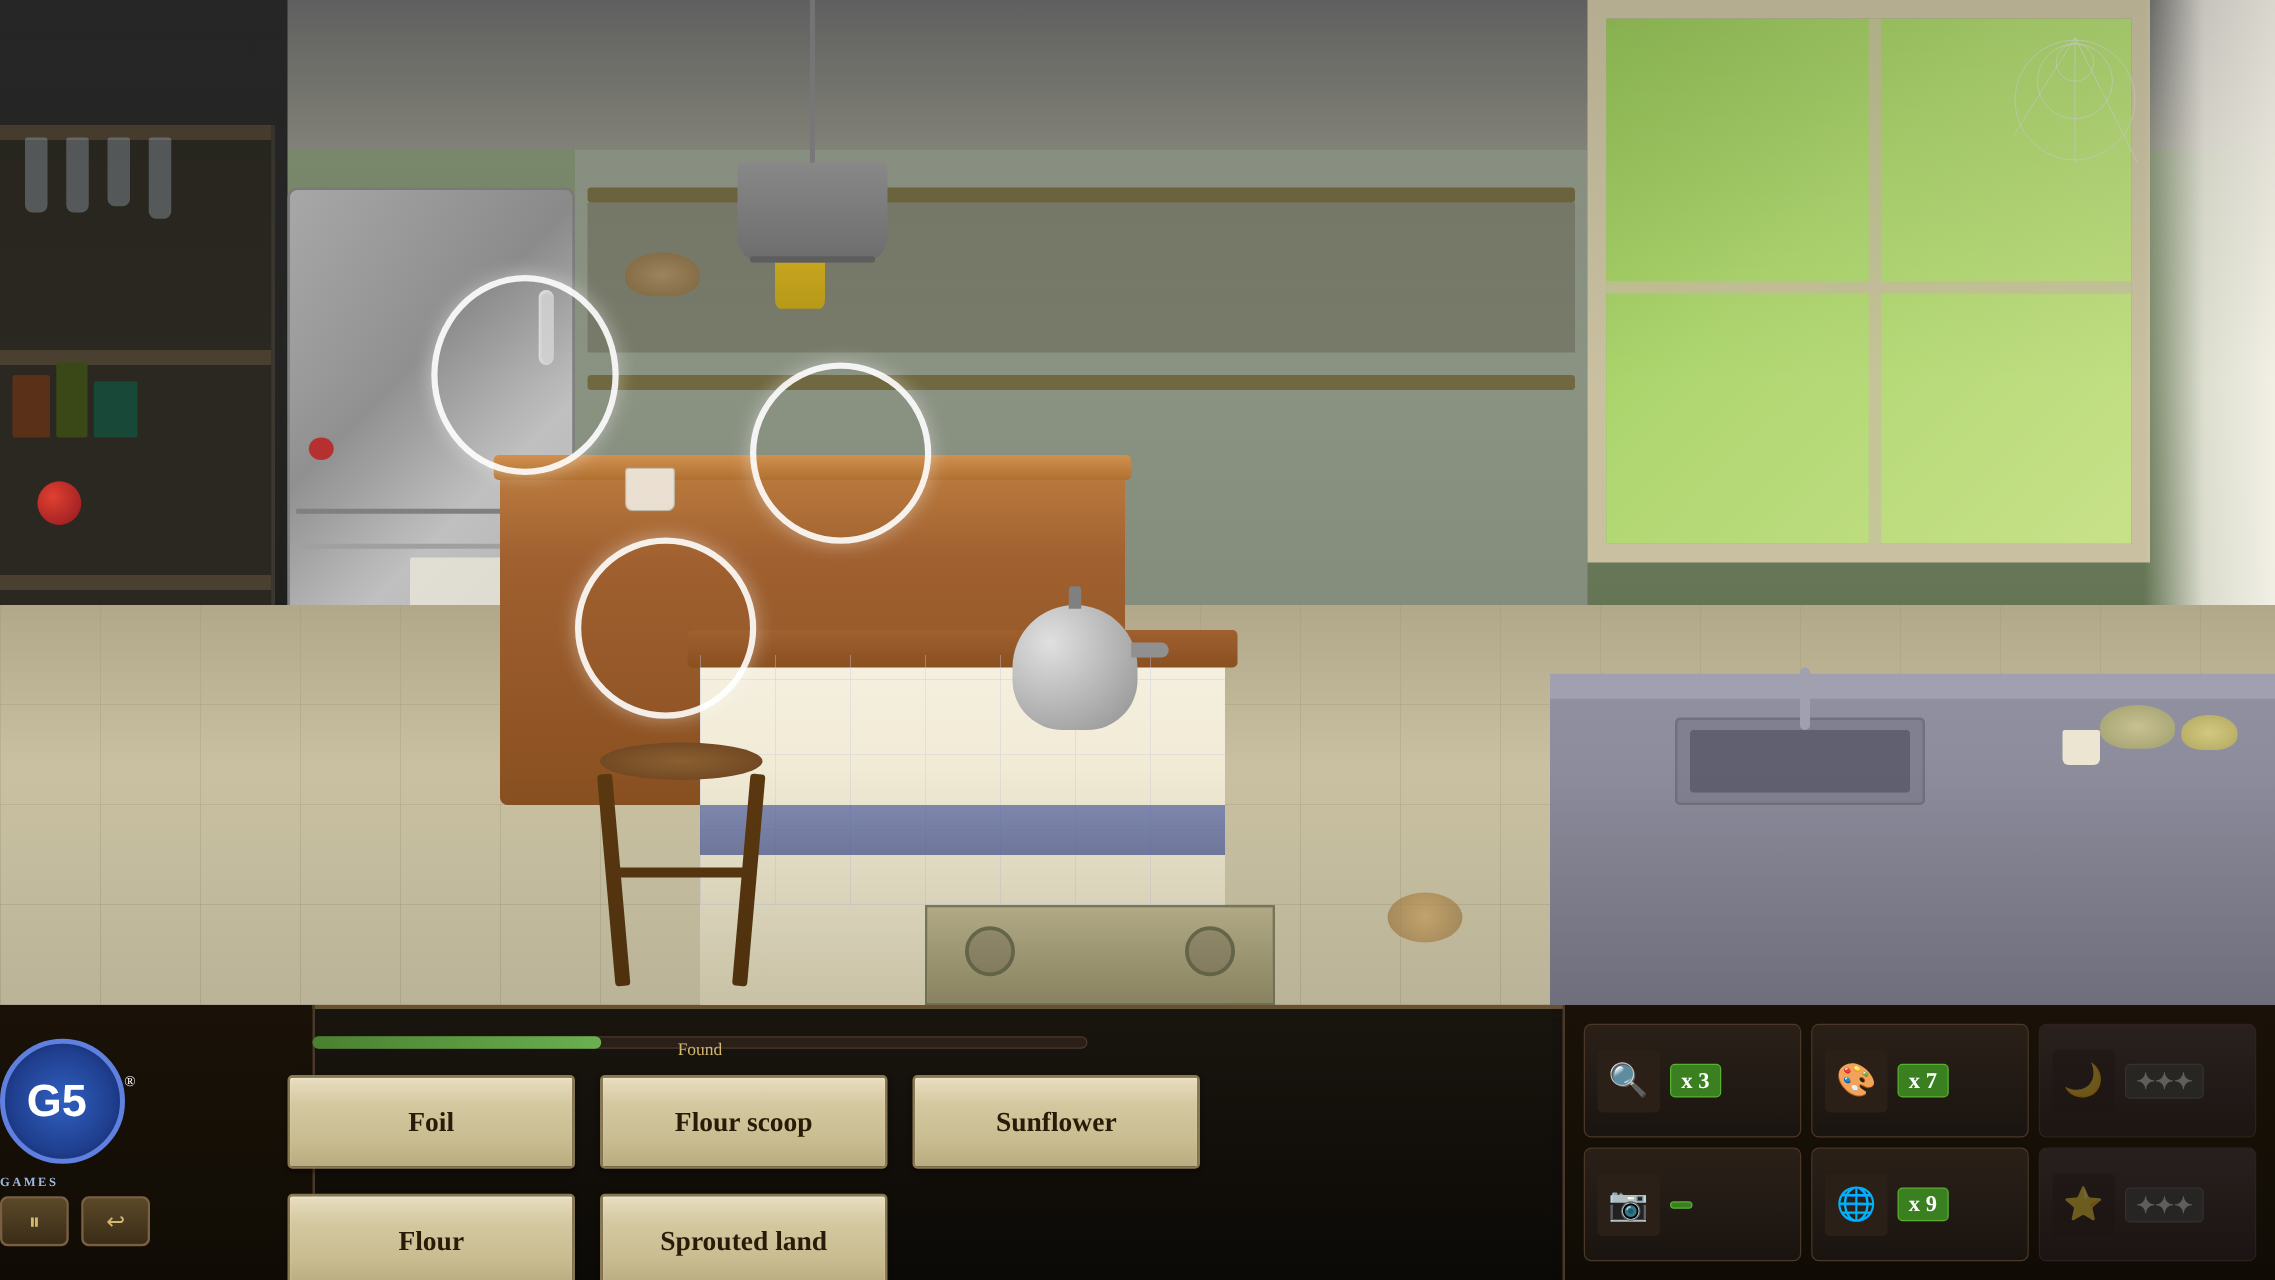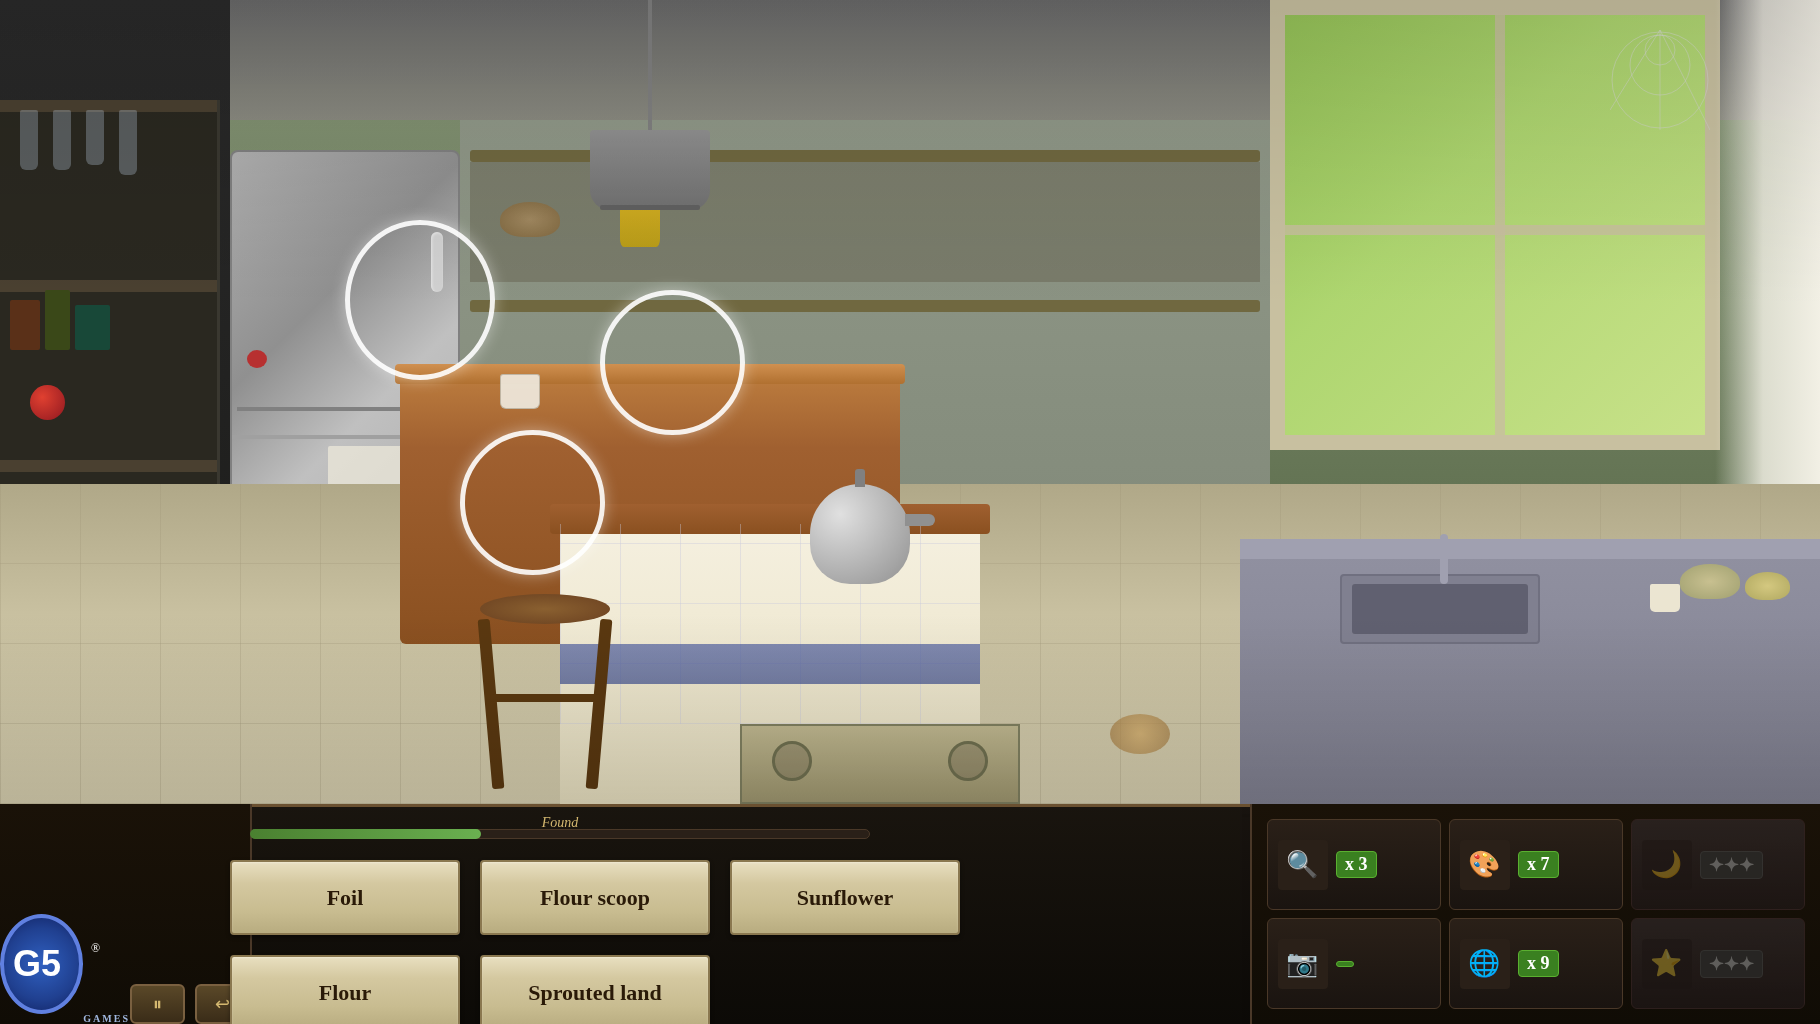--- a/index.html
+++ b/index.html
@@ -296,26 +296,25 @@
       left: 230px;
       right: 930px;
       height: 35px;
       display: flex;
       align-items: center;
       justify-content: center;
     }
 
     .found-label {
       position: absolute;
-      top: 8px;
+      top: 26px;
       left: 50%;
       transform: translateX(-50%);
       color: #d4b870;
       font-size: 14px;
-      font-style: italic;
       z-index: 2;
     }
 
     .found-bar-bg {
       position: absolute;
       top: 22px;
       left: 20px; right: 20px;
       height: 10px;
       background: #2a2018;
       border: 1px solid #4a3828;
@@ -359,21 +358,22 @@
     }
 
     
     .left-controls {
       position: absolute;
       bottom: 0;
       left: 0;
       width: 252px;
       height: 220px;
       display: flex;
-      align-items: flex-end;
+      flex-direction: column;
+      align-items: flex-start;
       justify-content: center;
       background: linear-gradient(180deg, #1a1208 0%, #100c05 100%);
       border-right: 2px solid #4a3828;
     }
 
     .g5-logo {
       width: 100px;
       height: 100px;
       background: radial-gradient(circle, #3060c0 0%, #204090 60%, #102060 100%);
       border-radius: 50%;

